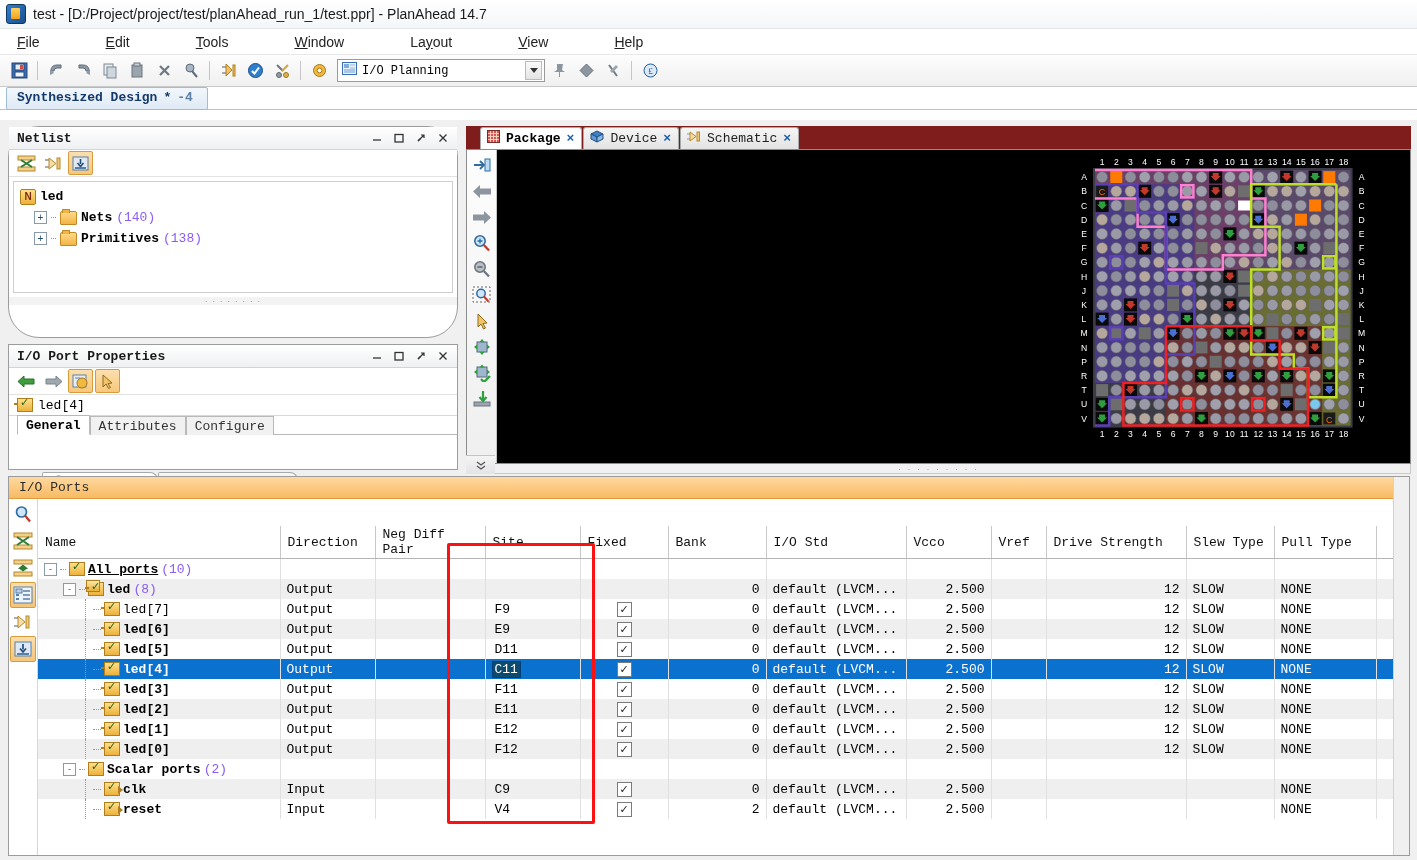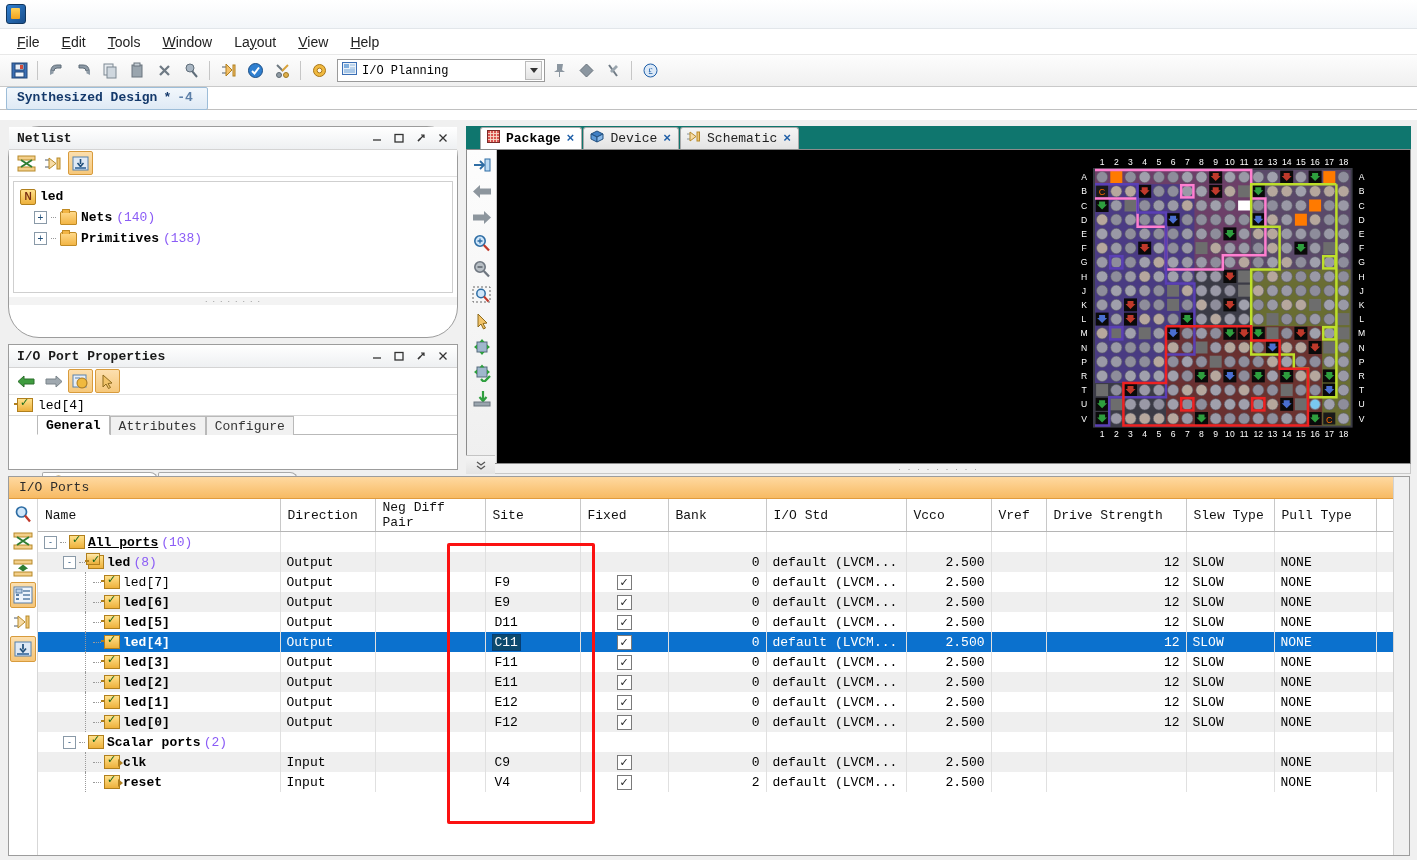--- a/index.html
+++ b/index.html
@@ -26,21 +26,21 @@
   }
   .app-icon:after{
     content:"";position:absolute;left:4px;top:3px;width:9px;height:11px;
     background:linear-gradient(#ffd25a,#f0a21c);border-radius:1px;
   }
   .title-text{font-size:14px;color:#1a1a1a;font-family:"Liberation Sans",sans-serif;}
 
   
   .menubar{
     height:25px;display:flex;align-items:center;background:#ffffff;
-    padding-left:6px;border-bottom:1px solid #e8e8e8;
+    padding-left:6px;border-bottom:1px solid #e8e8e8;gap:44px;
   }
   .menu-item{
     padding:3px 11px;font-size:14px;color:#222;cursor:default;
   }
   .menu-item u{text-decoration:underline;}
 
   
   .toolbar{
     height:31px;display:flex;align-items:center;gap:1px;
     background:linear-gradient(#fdfdfd,#f0f0f0);
@@ -153,21 +153,21 @@
     border:1px solid #b07f1d;position:relative;
   }
   .port-glyph:before{
     content:"";position:absolute;left:-4px;top:4px;width:4px;height:2px;background:#b07f1d;
   }
   .port-glyph:after{
     content:"✓";position:absolute;left:2px;top:-3px;font-size:11px;color:#1b6b1b;
     font-family:"Liberation Sans",sans-serif;
   }
   .subtabs{
-    height:19px;display:flex;align-items:flex-end;background:#fff;padding-left:8px;margin-left:20px;
+    height:19px;display:flex;align-items:flex-end;background:#fff;padding-left:8px;
   }
   .subtab{
     height:18px;padding:0 8px;display:flex;align-items:center;
     font-family:"Liberation Mono",monospace;font-size:13px;
     border-left:1px solid #b9b9b9;border-right:1px solid #b9b9b9;border-top:1px solid #b9b9b9;
     background:#f1f1f1;color:#333;
   }
   .subtab.sel{background:#fff;font-weight:bold;color:#000;border-bottom:1px solid #fff;}
   .bottom-tabs{
     height:24px;display:flex;align-items:flex-end;gap:0px;padding-left:34px;
@@ -177,21 +177,21 @@
     height:21px;padding:0 9px;display:flex;align-items:center;gap:5px;
     font-family:"Liberation Mono",monospace;font-size:13px;color:#222;
     border:1px solid #a9a9a9;border-bottom:none;border-radius:2px 8px 0 0;
     background:linear-gradient(#f7f7f7,#e6e6e6);
   }
   .btab.sel{background:#fff;font-weight:bold;}
 
   
   .right-col{position:absolute;left:466px;top:6px;width:945px;}
   .view-tabs{
-    height:23px;display:flex;align-items:flex-end;padding-left:14px;background:#0f766e;
+    height:23px;display:flex;align-items:flex-end;padding-left:14px;background:#7f1d1d;
   }
   .vtab{
     height:21px;padding:0 7px 0 6px;display:flex;align-items:center;gap:6px;
     border:1px solid #a9a9a9;border-bottom:none;border-radius:3px 3px 0 0;
     background:linear-gradient(#f5f5f5,#e3e3e3);
     font-family:"Liberation Mono",monospace;font-size:13px;color:#222;margin-right:1px;
   }
   .vtab.sel{background:#fff;font-weight:bold;color:#000;}
   .vtab .xmark{color:#1f5fa8;font-weight:bold;font-size:13px;}
   .canvas-wrap{
@@ -219,21 +219,21 @@
     border-bottom:1px solid #e09b3e;display:flex;align-items:center;padding-left:10px;
     font-family:"Liberation Mono",monospace;font-size:13px;color:#2b2b2b;
   }
   .io-body{display:flex;height:356px;}
   .io-sidebar{
     width:28px;background:#fff;border-right:1px solid #d7d7d7;
     display:flex;flex-direction:column;align-items:center;padding-top:2px;gap:1px;
   }
   .iotb{width:24px;height:24px;display:flex;align-items:center;justify-content:center;border:1px solid transparent;border-radius:2px;}
   .iotb.active{background:linear-gradient(#fcdfae,#f5c579);border-color:#d89b3c;}
-  .io-table-wrap{flex:1;overflow:hidden;position:relative;}
+  .io-table-wrap{flex:1;overflow:hidden;position:relative;margin-top:27px;}
   table.io{
     border-collapse:collapse;width:100%;
     font-family:"Liberation Mono",monospace;font-size:13px;table-layout:fixed;
   }
   table.io th{
     height:27px;background:#fff;border-right:1px solid #c8c8c8;border-bottom:1px solid #b5b5b5;
     font-weight:normal;text-align:left;padding-left:7px;color:#111;
     font-family:"Liberation Mono",monospace;font-size:13px;
   }
   table.io td{
@@ -298,20 +298,21 @@
   }
   .outer-left-strip{
     position:absolute;left:0;top:0;width:8px;height:740px;background:#f0f0f0;
   }
 </style>
 </head>
 <body>
 
 <div class="titlebar">
   <div class="app-icon"></div>
+  <div class="title-text">test - [D:/Project/project/test/planAhead_run_1/test.ppr] - PlanAhead 14.7</div>
 </div>
 
 <div class="menubar">
   <div class="menu-item"><u>F</u><span>ile</span></div>
   <div class="menu-item"><u>E</u><span>dit</span></div>
   <div class="menu-item"><u>T</u><span>ools</span></div>
   <div class="menu-item"><u>W</u><span>indow</span></div>
   <div class="menu-item">La<u>y</u><span>out</span></div>
   <div class="menu-item"><u>V</u><span>iew</span></div>
   <div class="menu-item"><u>H</u><span>elp</span></div>

